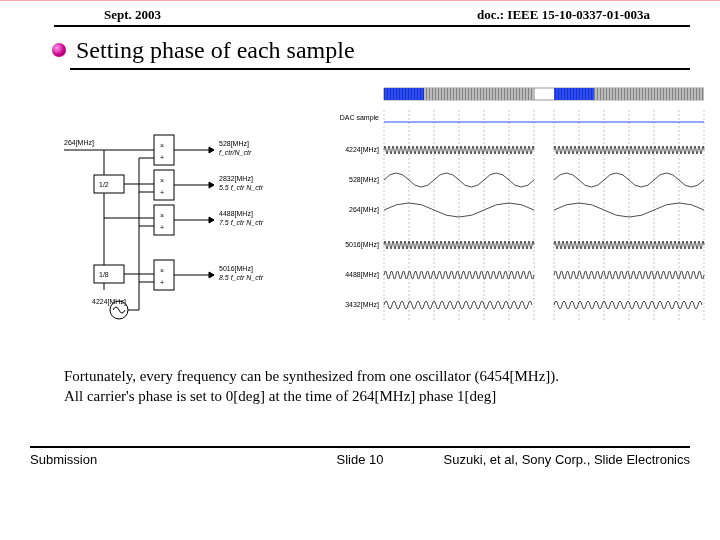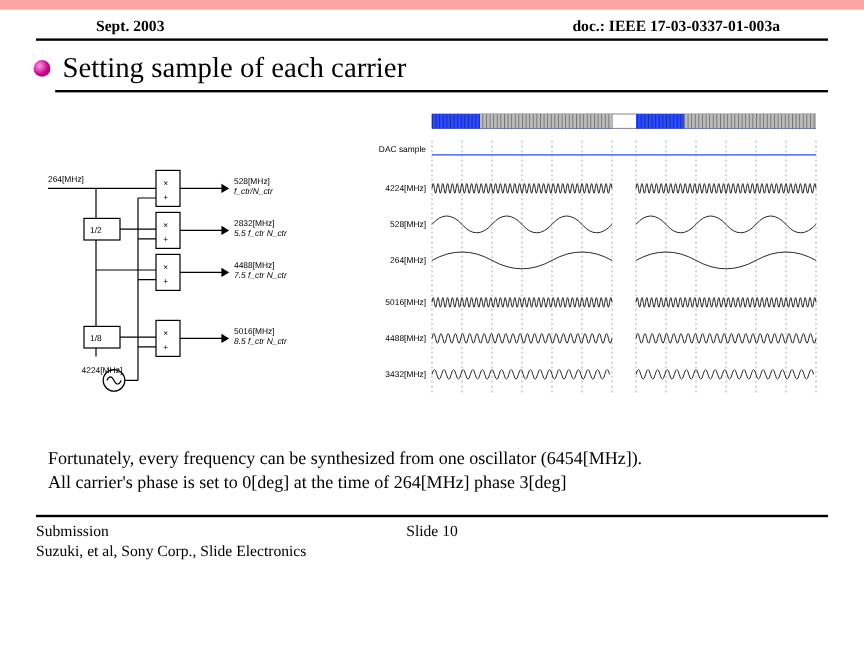--- a/index.html
+++ b/index.html
@@ -9,22 +9,23 @@
     height: 540px;
     font-family: "Times New Roman", serif;
     background: #fff;
     position: relative;
     overflow: hidden;
   }
   .slide {
     position: relative;
     width: 720px;
     height: 481px;
-    border-top: 8px solid #fca5a5;
+    border-top: 1px solid #fca5a5;
     box-sizing: border-box;
+    padding-left: 24px;
   }
   .header {
     display: flex;
     justify-content: space-between;
     padding: 6px 40px 2px 50px;
     font-family: "Times New Roman", serif;
     font-weight: bold;
     font-size: 13px;
     border-bottom: 2px solid #000;
     margin: 0 30px 0 30px;
@@ -76,44 +77,43 @@
     line-height: 1.35;
   }
   .footer {
     position: absolute;
     bottom: 14px;
     left: 30px;
     right: 30px;
     border-top: 2px solid #000;
     display: flex;
     justify-content: space-between;
-    font-family: Liberation Serif, serif;
+    font-family: Liberation Sans, sans-serif;
     font-size: 13px;
     padding-top: 4px;
-    flex-direction: column;
   }
   .footer-center {
     position: absolute;
     left: 50%;
     transform: translateX(-50%);
   }
 </style>
 </head>
 <body>
 
 <div class="slide">
 
   <div class="header">
     <span>Sept. 2003</span>
-    <span>doc.: IEEE 17-03-0337-01-003a</span>
+    <span>doc.: IEEE 15-10-0337-01-003a</span>
   </div>
 
   <div class="title-wrap">
     <div class="title-bullet"></div>
-    <div class="title">Setting sample of each carrier</div>
+    <div class="title">Setting phase of each sample</div>
   </div>
 
   <div class="content-area">
 
     <svg class="diagram-left" viewBox="0 0 240 210">
       <g stroke="#000" stroke-width="1" fill="none">
 
         <line x1="0" y1="40" x2="40" y2="40"></line>
 
         <line x1="40" y1="40" x2="40" y2="180"></line>
@@ -271,21 +271,21 @@
         <text x="55" y="167">5016[MHz]</text>
         <text x="55" y="197">4488[MHz]</text>
         <text x="55" y="227">3432[MHz]</text>
       </g>
     </svg>
 
   </div>
 
   <div class="body-text">
     <div>Fortunately, every frequency can be synthesized from one oscillator (6454[MHz]).</div>
-    <div>All carrier's phase is set to 0[deg] at the time of 264[MHz] phase 3[deg]</div>
+    <div>All carrier's phase is set to 0[deg] at the time of 264[MHz] phase 1[deg]</div>
   </div>
 
   <div class="footer">
     <span>Submission</span>
     <span class="footer-center">Slide 10</span>
     <span>Suzuki, et al, Sony Corp., Slide Electronics</span>
   </div>
 
 </div>
 

